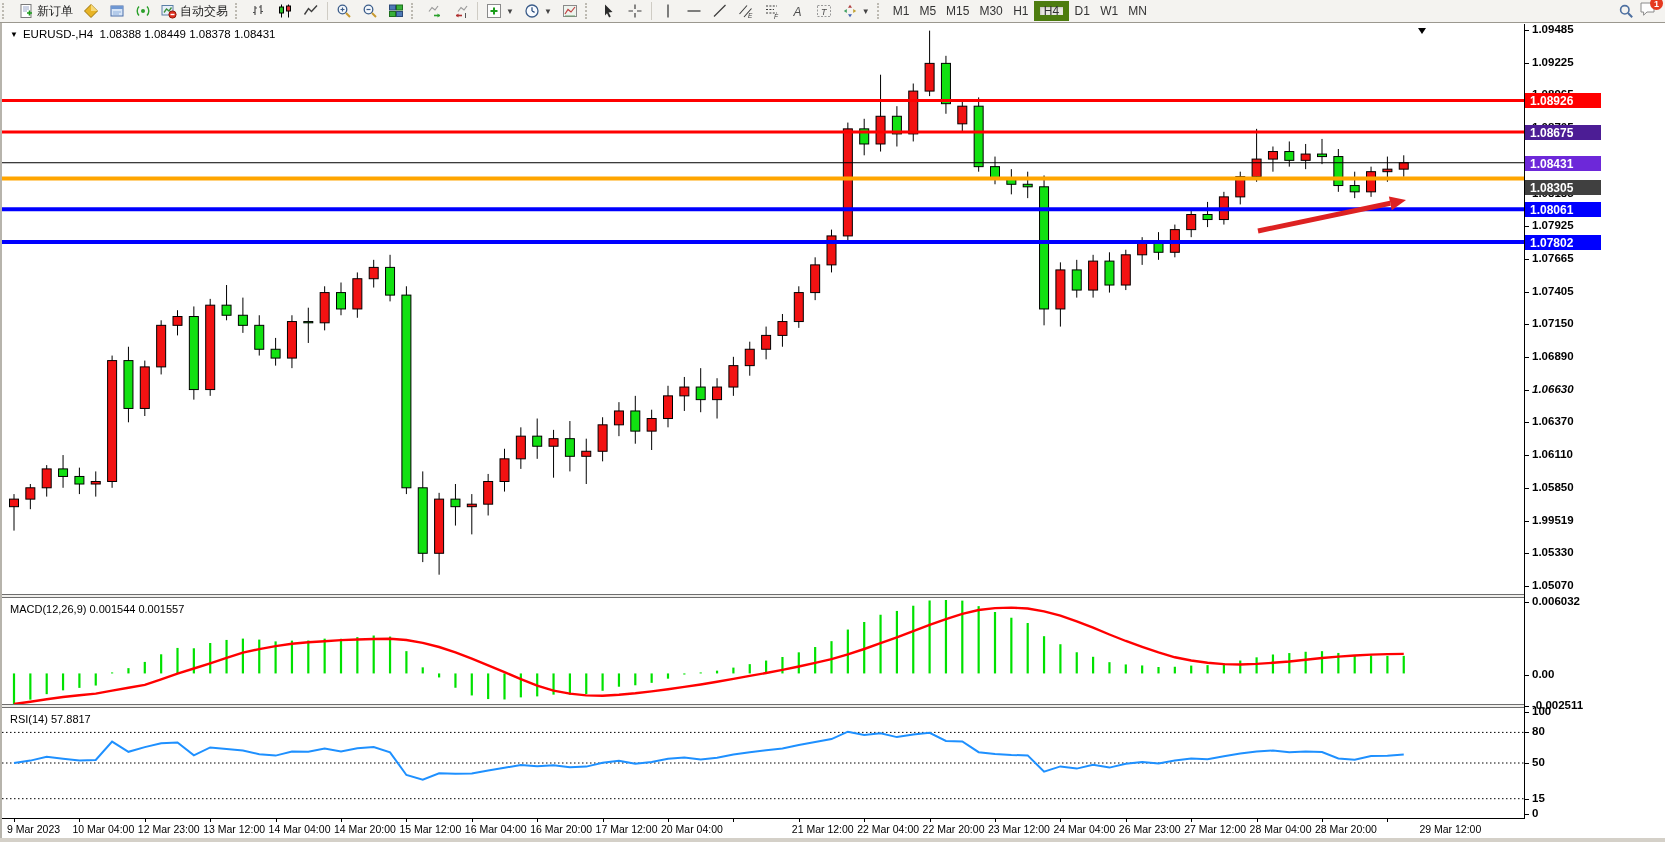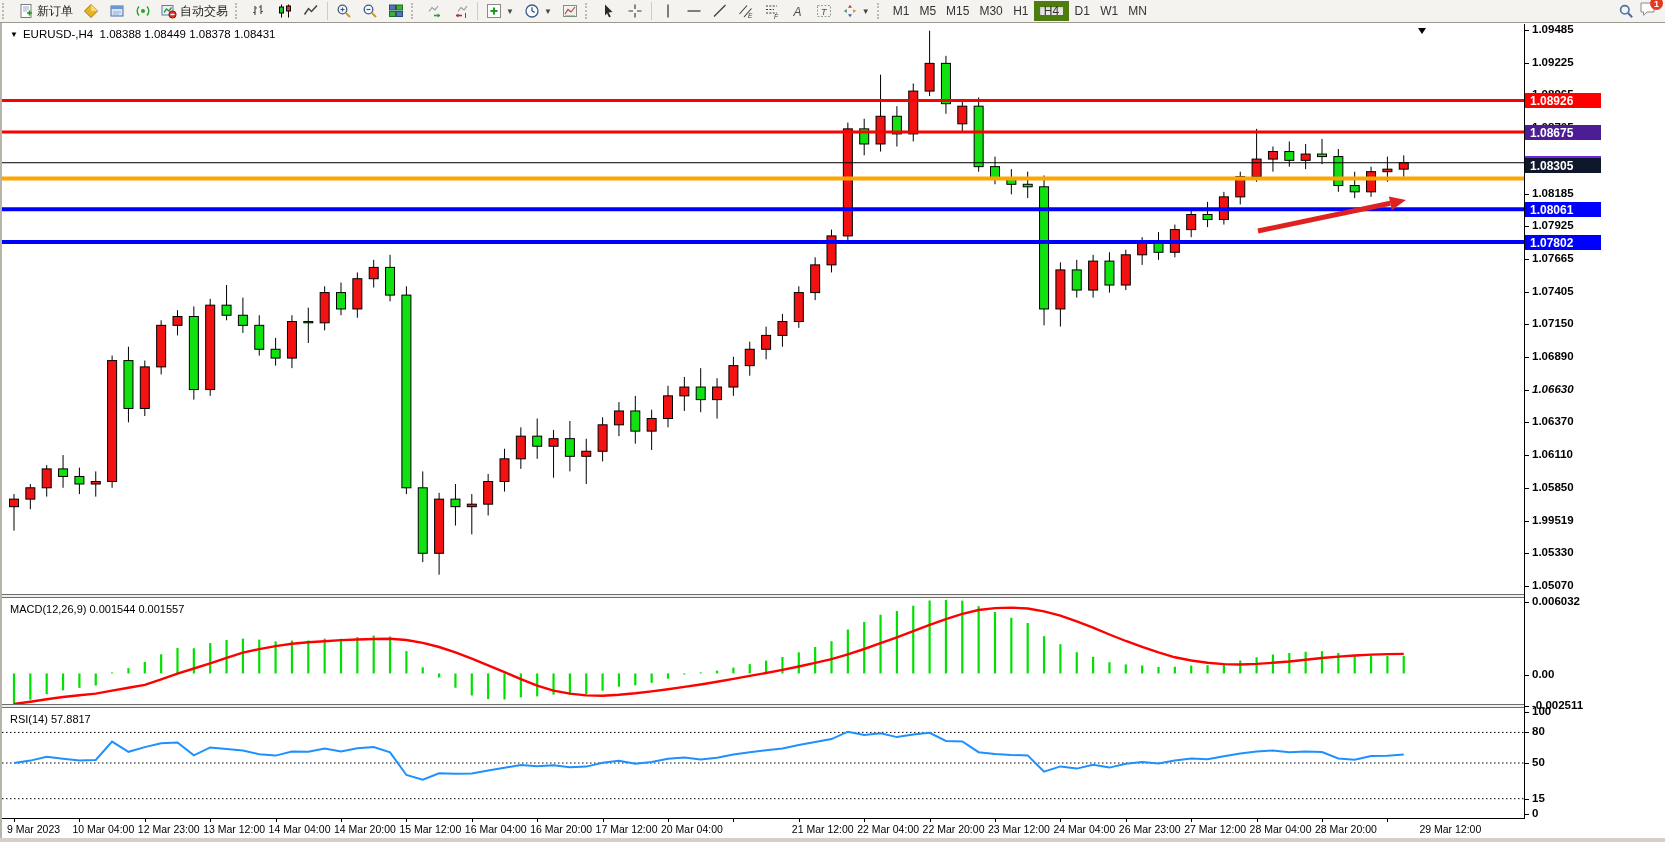--- a/index.html
+++ b/index.html
@@ -657,21 +657,21 @@
         <div class="ytick" style="top: 358.559px; font-style: italic;">1.06630</div>
         <div class="ytick" style="top: 391.303px;">1.06370</div>
         <div class="ytick" style="top: 424.048px;">1.06110</div>
         <div class="ytick" style="top: 456.792px;">1.05850</div>
         <div class="ytick" style="top: 489.536px;">1.99519</div>
         <div class="ytick" style="top: 522.281px;">1.05330</div>
         <div class="ytick" style="top: 555.025px;">1.05070</div>
         <div class="pricebox" style="top: 69.4005px; background: rgb(255, 0, 0);">1.08926</div>
         <div class="pricebox" style="top: 101.011px; background: #4c1d95;">1.08675</div>
         <div class="pricebox" style="top: 131.741px; background: #6d28d9;">1.08431</div>
-        <div class="pricebox" style="top: 134px; background: #0f172a;">1.08305</div>
+        <div class="pricebox" style="top: 156px; background: #404040;">1.08305</div>
         <div class="pricebox" style="top: 178.339px; background: rgb(0, 0, 255);">1.08061</div>
         <div class="pricebox" style="top: 210.957px; background: rgb(0, 0, 255);">1.07802</div>
         <div class="ytick" style="top: 571px;">0.006032</div>
         <div class="ytick" style="top: 644.432px;">0.00</div>
         <div class="ytick" style="top: 675px;">-0.002511</div>
         <div class="ytick" style="top: 681px;">100</div>
         <div class="ytick" style="top: 701.4px;">80</div>
         <div class="ytick" style="top: 732px;">50</div>
         <div class="ytick" style="top: 767.7px;">15</div>
         <div class="ytick" style="top: 783px;">0</div>

